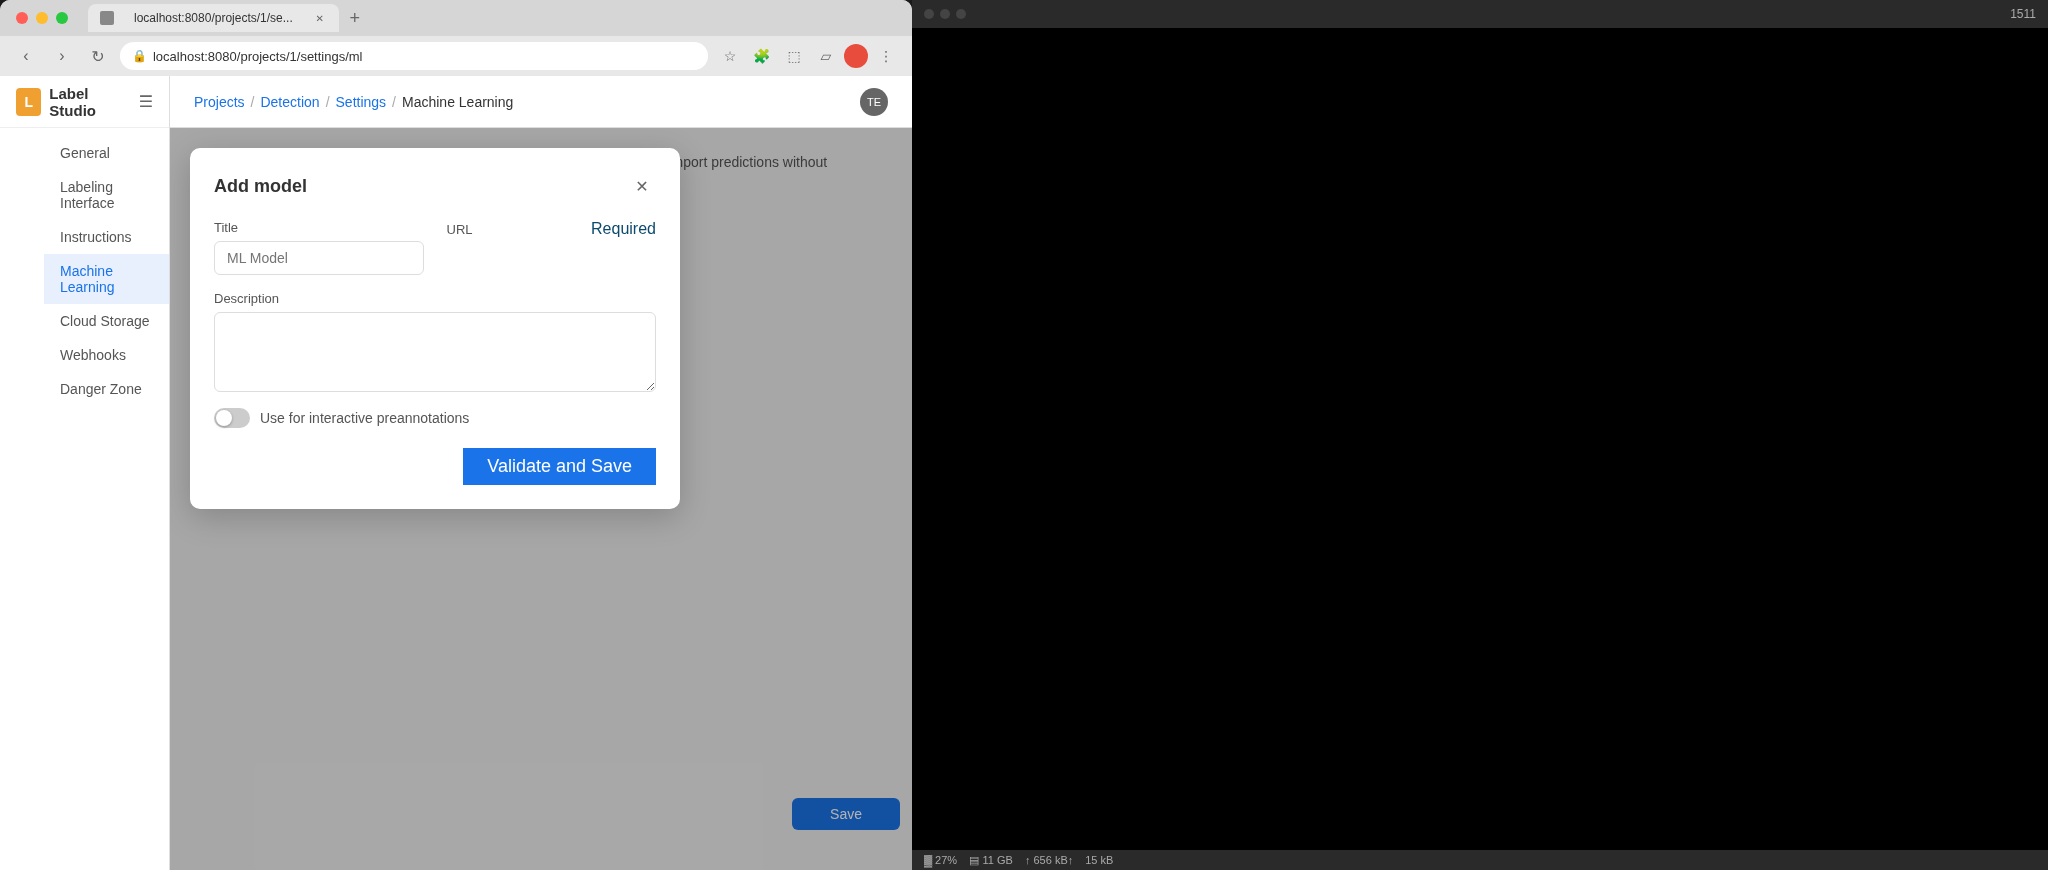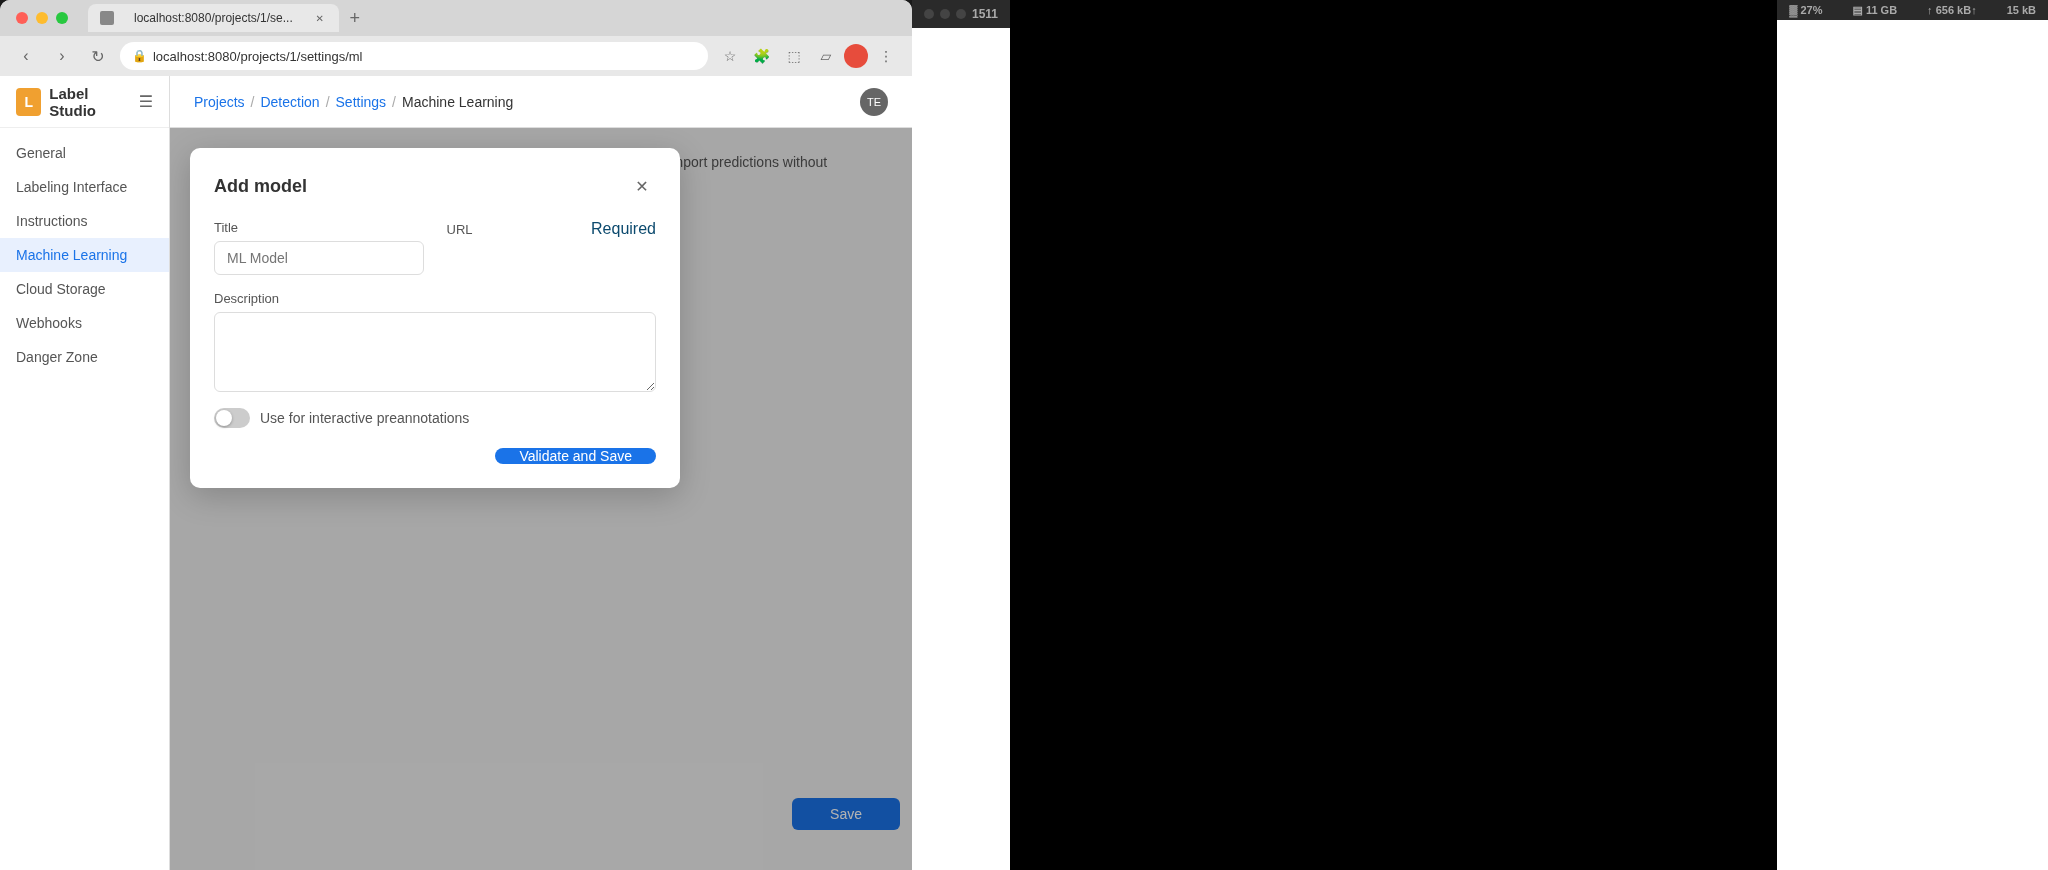--- a/index.html
+++ b/index.html
@@ -140,20 +140,21 @@
       font-size: 15px; font-weight: 600; color: #333;
     }
 
     .hamburger {
       margin-left: auto; color: #666; font-size: 16px; cursor: pointer;
     }
 
     .sidebar-nav {
       padding: 8px 0;
       flex: 1;
+      margin-left: 44px;
     }
 
     .nav-item {
       padding: 9px 16px;
       font-size: 14px;
       color: #555;
       cursor: pointer;
       border-radius: 0;
     }
     .nav-item.active { background: #e8f0fe; color: #1a73e8; font-weight: 500; }
@@ -345,23 +346,23 @@
     .modal-footer {
       display: flex;
       justify-content: flex-end;
       margin-top: 20px;
     }
 
     .validate-save-btn {
       background: #1a73e8;
       color: white;
       border: none;
-      border-radius: 14px;
-      padding: 0 24px;
-      font-size: 14px;
+      border-radius: 0;
+      padding: 8px 24px;
+      font-size: 18px;
       cursor: pointer;
       font-weight: 500;
     }
 
     
     .main-save-btn {
       background: #1a73e8;
       color: white;
       border: none;
       border-radius: 6px;
@@ -502,27 +503,27 @@
           </div>
         </div>
 
         
         <button class="main-save-btn">Save</button>
       </div>
     </div>
   </div>
 </div>
 
-<div style="flex:1; background:#ffffff; display:flex; flex-direction:row; position:relative;font-weight:bold;">
+<div style="flex:1; background:#4c1d95; display:flex; flex-direction:column; position:relative;">
   <div style="height:28px; background:#2a2a2a; display:flex; align-items:center; padding:0 12px; gap:6px;">
     <div style="width:10px;height:10px;border-radius:50%;background:#444;"></div>
     <div style="width:10px;height:10px;border-radius:50%;background:#444;"></div>
     <div style="width:10px;height:10px;border-radius:50%;background:#444;"></div>
     <span style="color:#aaa;font-size:12px;margin-left:auto;">1511</span>
   </div>
   <div style="flex:1;background:#000;"></div>
-  <div style="height:20px;background:#2a2a2a;display:flex;align-items:center;padding:0 12px;gap:30px;font-size:11px;color:#aaa;">
+  <div style="height:20px;background:#2a2a2a;display:flex;align-items:center;padding:0 12px;gap:12px;font-size:11px;color:#aaa;">
     <span>▓ <span>27%</span></span>
     <span>▤ <span>11 GB</span></span>
     <span>↑ <span>656 kB↑</span></span>
     <span><span>15 kB</span></span>
   </div>
 </div>
 
 </body></html>

